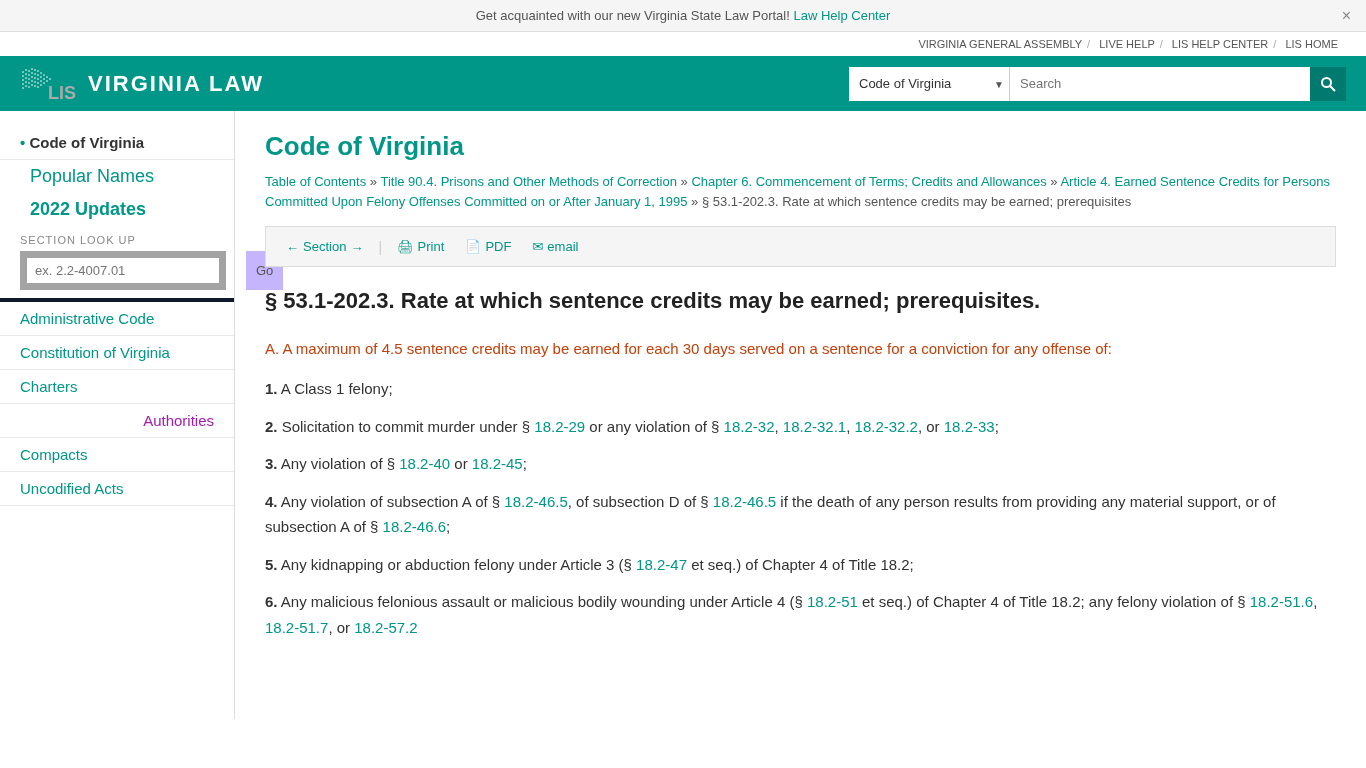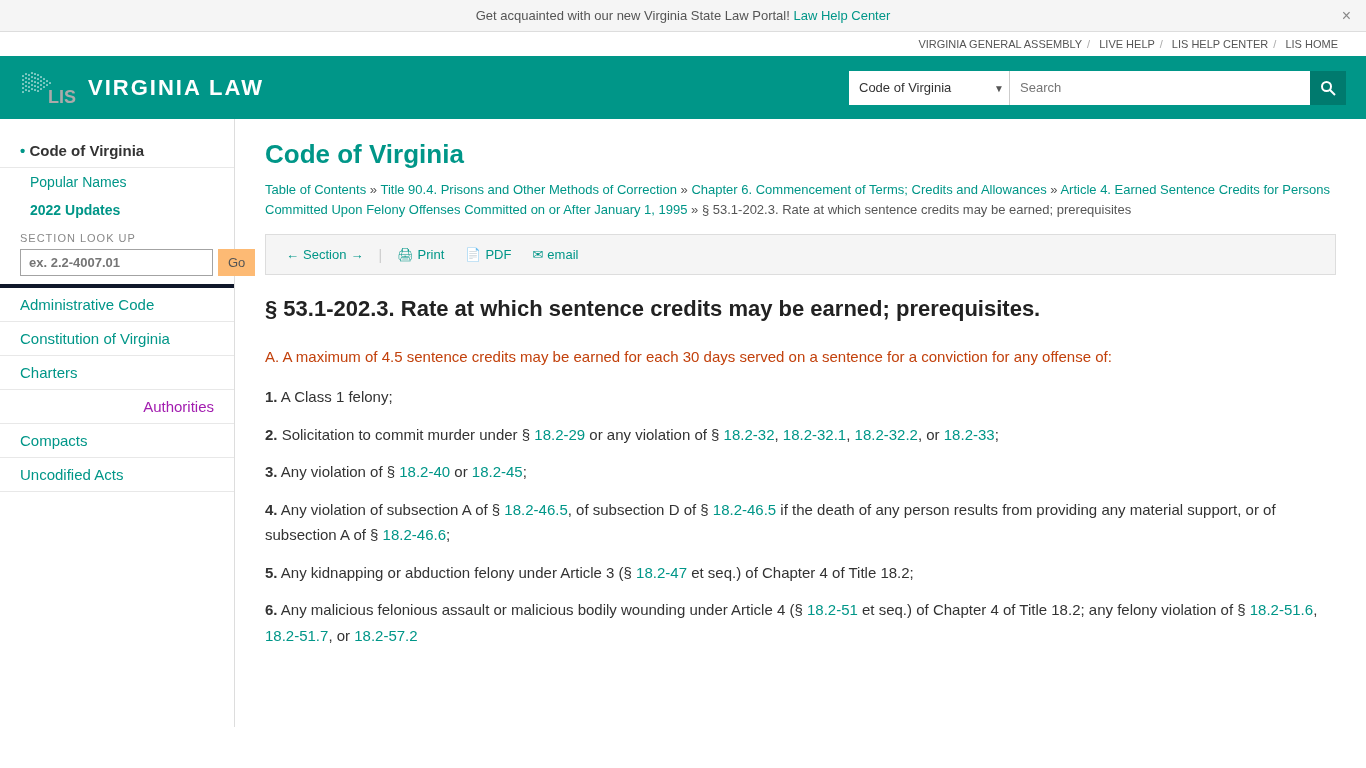--- a/index.html
+++ b/index.html
@@ -38,21 +38,21 @@
     }
     .top-nav a { color: #555; text-decoration: none; margin-left: 4px; }
     .top-nav .sep { color: #aaa; margin: 0 2px; }
 
     
     .site-header {
       background: #009688;
       display: flex;
       align-items: center;
       padding: 0 20px;
-      height: 63px;
+      height: 55px;
     }
     .logo-area {
       display: flex;
       align-items: center;
       text-decoration: none;
     }
     .logo-icon {
       width: 60px;
       height: 45px;
       margin-right: 8px;
@@ -142,21 +142,21 @@
     .sidebar-item.active {
       color: #333;
       font-weight: bold;
     }
     .sidebar-item.active::before {
       content: '• ';
       color: #009688;
     }
     .sidebar-sub-item {
       padding: 6px 20px 6px 24px;
-      font-size: 14px;
+      font-size: 18px;
       cursor: pointer;
       color: #009688;
       text-decoration: none;
       display: block;
     }
     .section-lookup {
       padding: 8px 20px;
     }
     .section-lookup-label {
       font-size: 11px;
@@ -165,32 +165,32 @@
       letter-spacing: 1px;
       margin-bottom: 5px;
     }
     .section-lookup-row {
       display: flex;
       gap: 5px;
     }
     .section-lookup-input {
       flex: 1;
       padding: 5px 8px;
-      border: 1px solid #a3a3a3;
+      border: 7px solid #a3a3a3;
       font-size: 13px;
       color: #999;
-      font-weight: bold;
     }
     .section-lookup-btn {
-      background: #fdba74;
+      background: #c4b5fd;
       border: none;
       padding: 5px 10px;
       cursor: pointer;
       font-size: 13px;
       color: #555;
+      margin-left: 15px;
     }
 
     
     .main-content {
       flex: 1;
       padding: 20px 30px;
       overflow-y: auto;
     }
     .page-heading {
       color: #009688;

